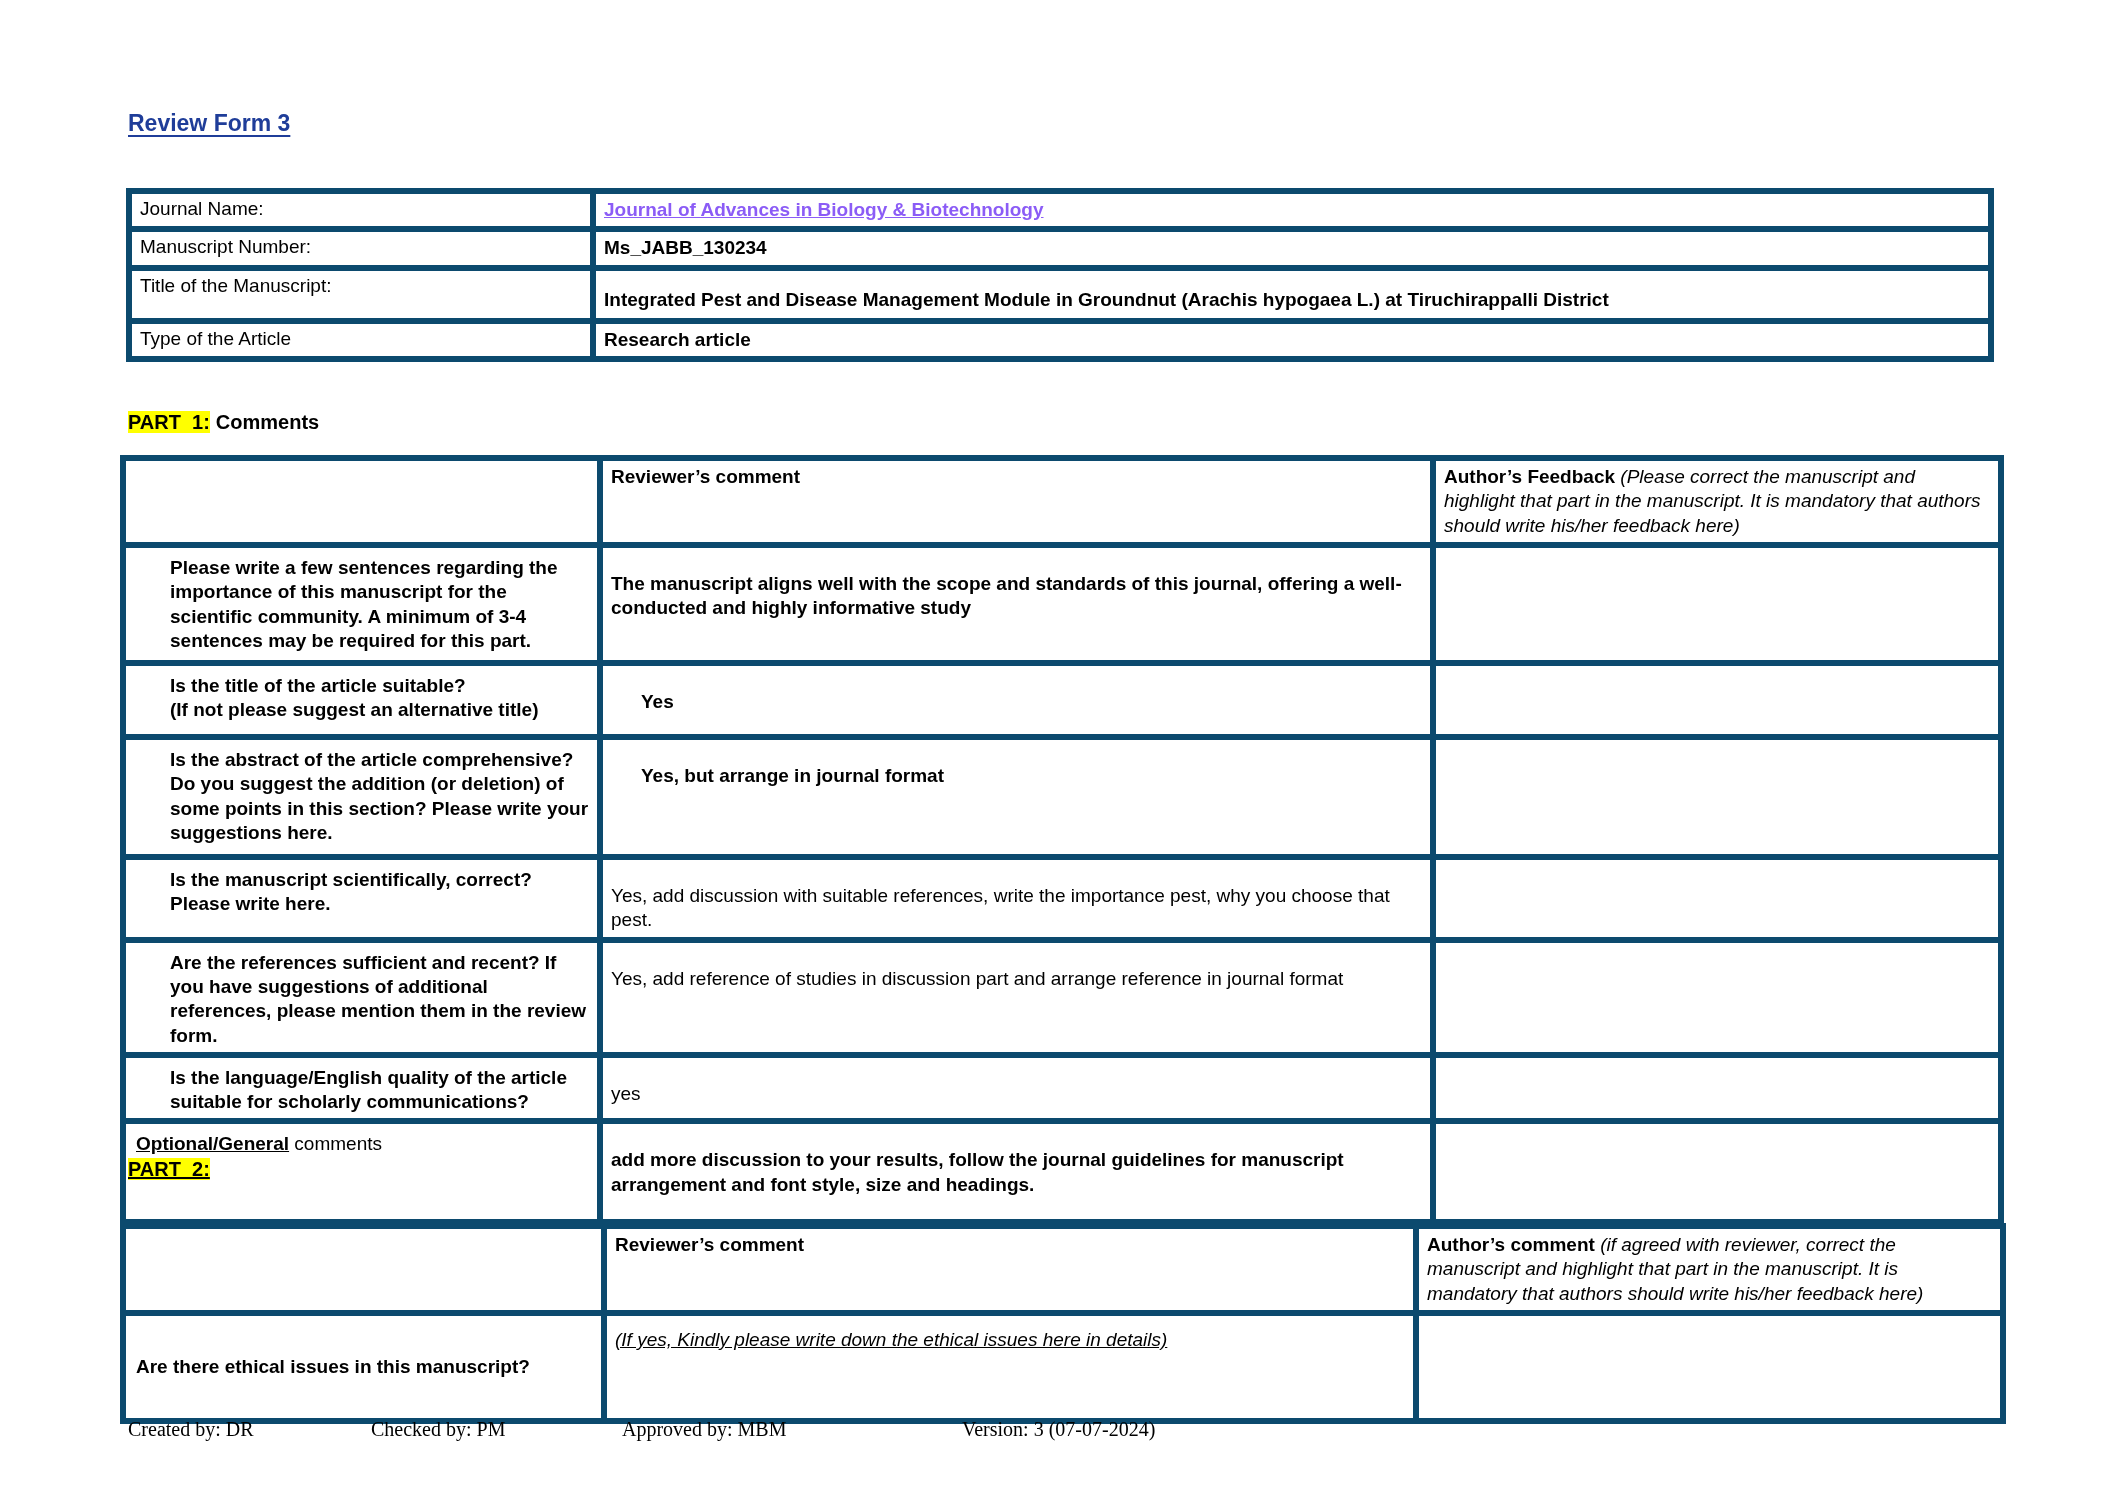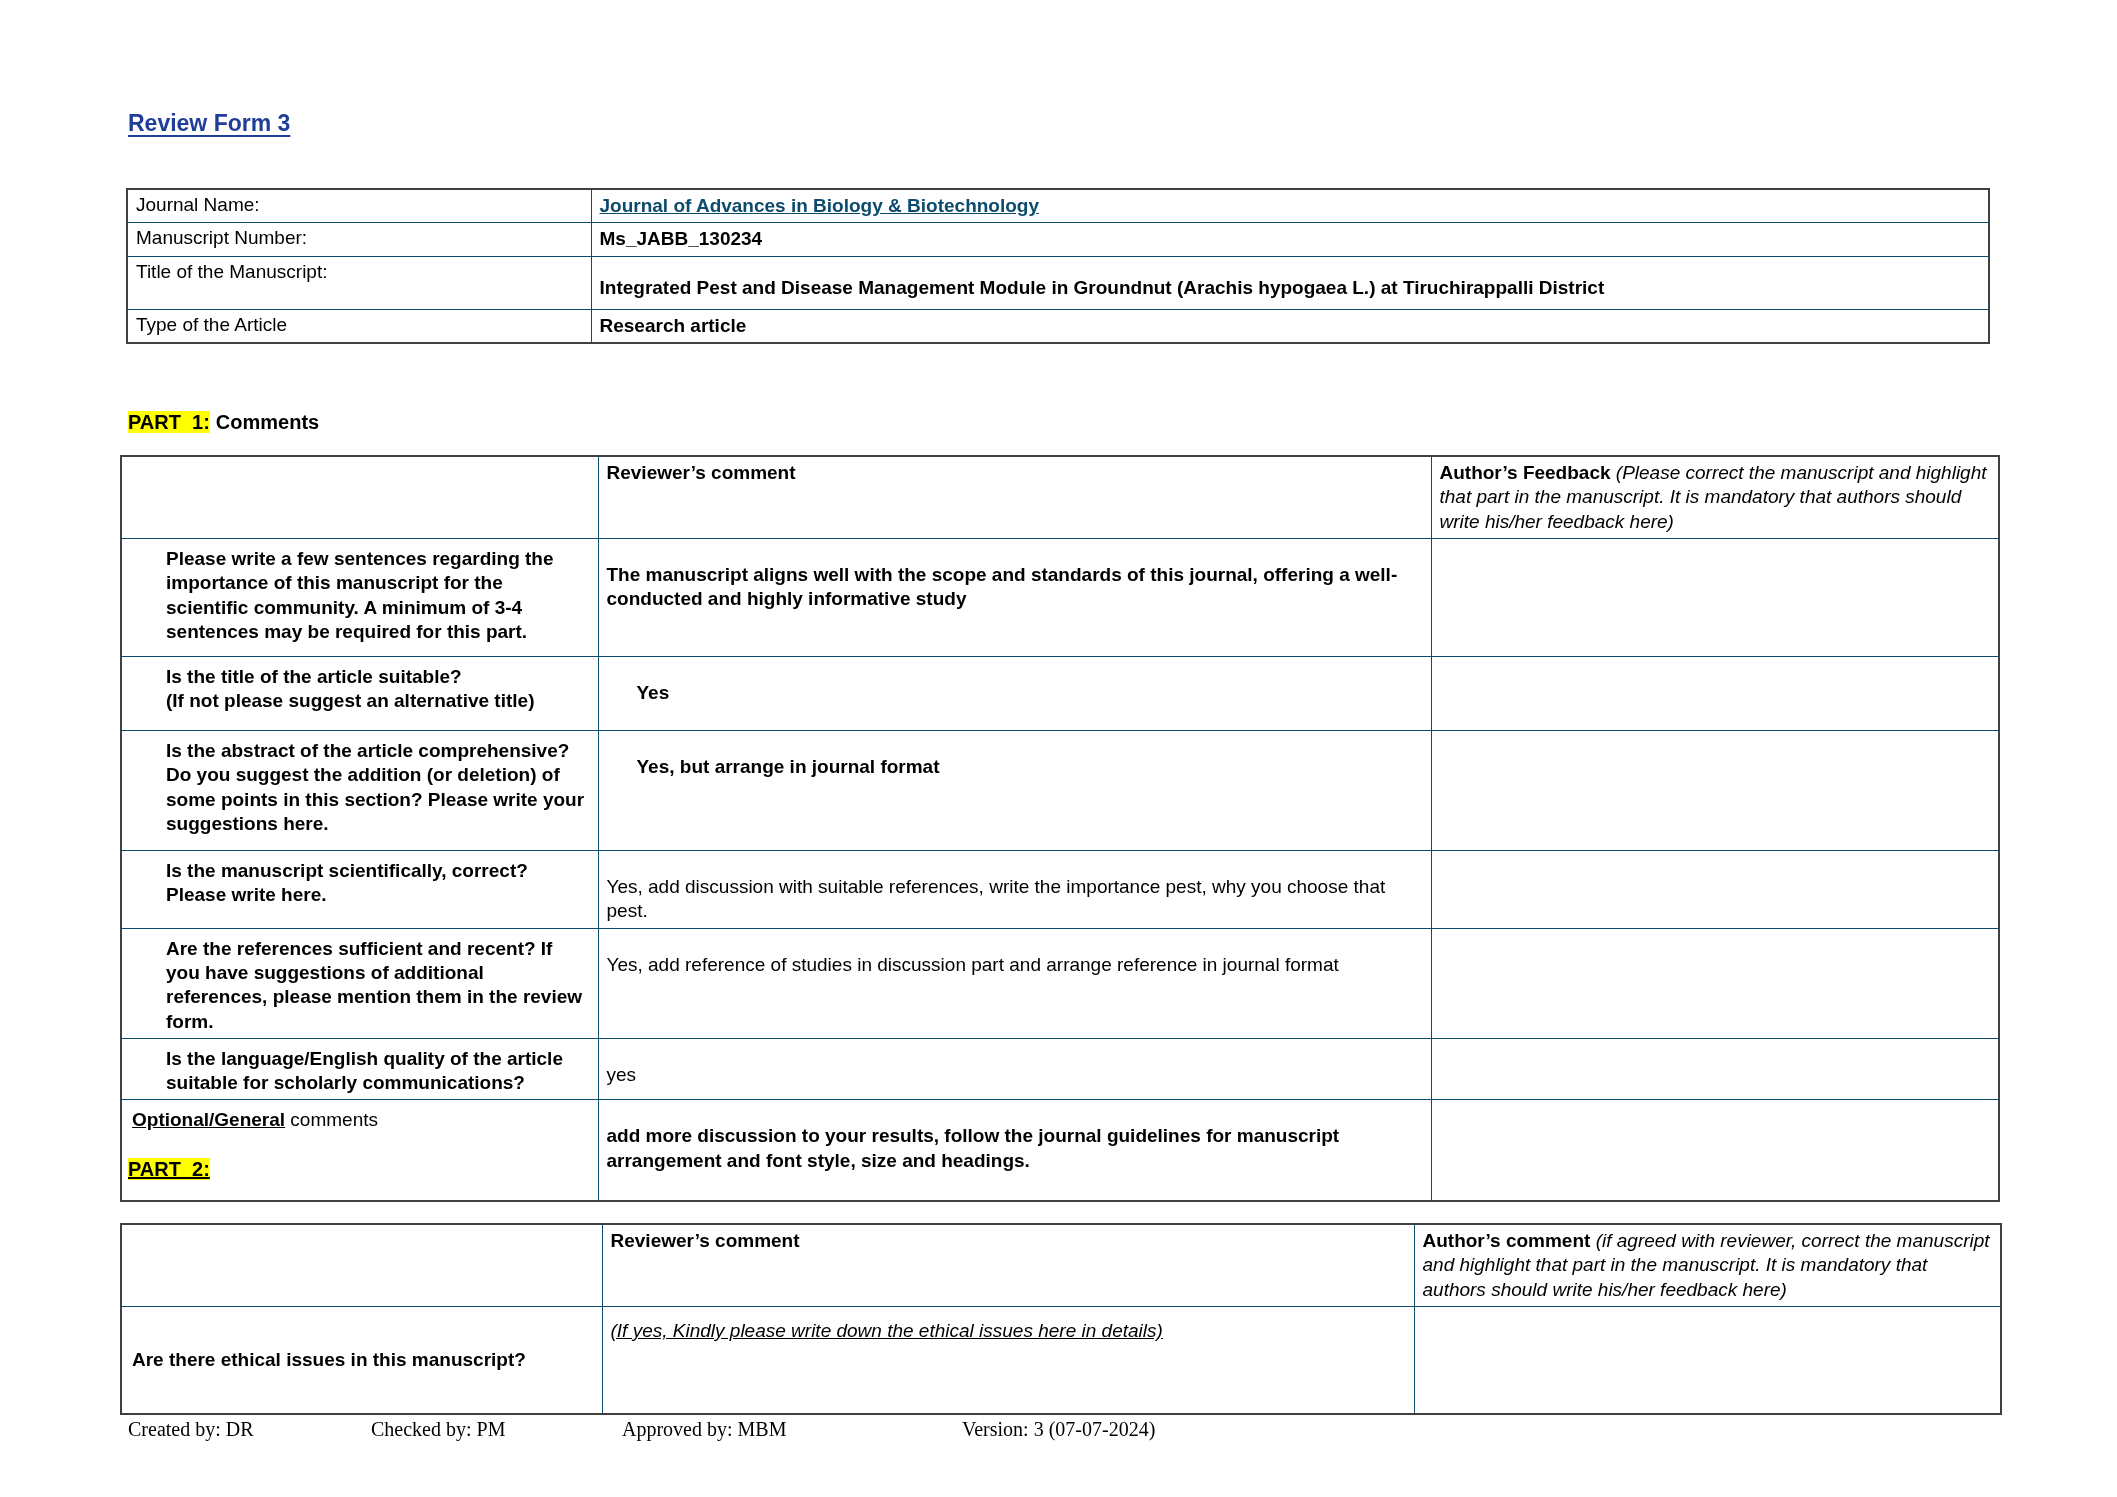--- a/index.html
+++ b/index.html
@@ -16,33 +16,33 @@
   
   .doc-title {
     position: absolute; left: 128px; top: 110px;
     font-size: 23px; font-weight: 700; color: #1f3d99;
     text-decoration: underline;
     text-underline-offset: 4px;
   }
 
   
   table { border-collapse: collapse; table-layout: fixed; background: #fff; }
-  td { border: 1px solid #0c4a6e; vertical-align: top; padding: 4px 8px; font-size: 19px; line-height: 1.28; }
+  td { border: 6px solid #0c4a6e; vertical-align: top; padding: 4px 8px; font-size: 19px; line-height: 1.28; }
   .outer { border: 2px solid #404040; }
 
   
   .info-table { position: absolute; left: 126px; top: 188px; width: 1862px; }
   .info-table td.lbl { padding: 3px 8px; }
   .info-table tr.r1 td { height: 29px; }
   .info-table tr.r2 td { height: 27px; }
   .info-table tr.r3 td { height: 53px; }
   .info-table tr.r4 td { height: 34px; }
   .info-table td.val { font-weight: 700; }
   .info-table tr.r3 td.val { vertical-align: middle; padding-top: 16px; }
-  .journal-link { color: #0c4a6e; font-weight: 700; text-decoration: underline; cursor: pointer; }
+  .journal-link { color: #8b5cf6; font-weight: 700; text-decoration: underline; cursor: pointer; }
 
   
   .sec-heading { position: absolute; left: 128px; font-size: 20px; font-weight: 700; }
   .sec-heading.p1 { top: 411px; }
   .sec-heading.p2 { top: 1158px; }
   .hl { background: #ffff00; white-space: pre-wrap; }
   .hl.u { text-decoration: underline; }
   .after-hl { margin-left: 6px; }
 
   

